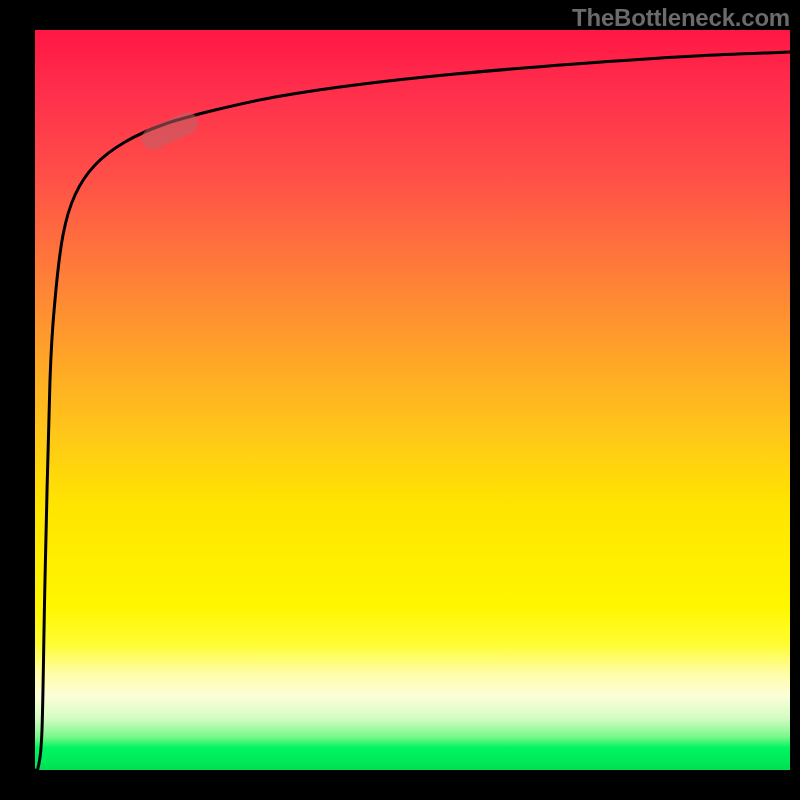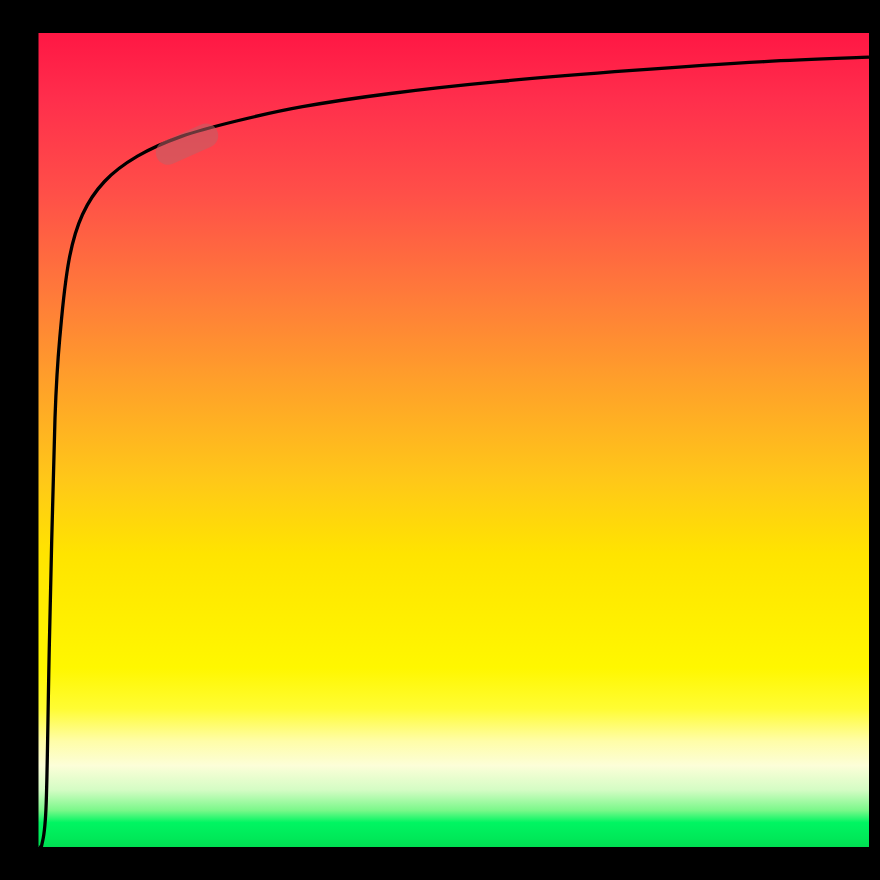--- a/index.html
+++ b/index.html
@@ -63,13 +63,14 @@
 </head>
 <body>
 
 <div class="chart-container">
   <div class="plot-area">
     <svg class="curve-layer" viewBox="0 0 755 740" preserveAspectRatio="none">
       <path id="curvePath" class="curve-path" d="M 0 740 C 0.5 739.6666666666666, 1.8333333333333333 744.6666666666666, 3 738 C 4.166666666666667 731.3333333333334, 5.833333333333333 731.3333333333334, 7 700 C 8.166666666666666 668.6666666666666, 8.666666666666666 608.3333333333334, 10 550 C 11.333333333333334 491.6666666666667, 13.333333333333334 396.6666666666667, 15 350 C 16.666666666666668 303.3333333333333, 17.833333333333332 294.1666666666667, 20 270 C 22.166666666666668 245.83333333333334, 24.666666666666668 222.5, 28 205 C 31.333333333333332 187.5, 34.666666666666664 176.66666666666666, 40 165 C 45.333333333333336 153.33333333333334, 51.666666666666664 143.83333333333334, 60 135 C 68.33333333333333 126.16666666666667, 78.33333333333333 118.83333333333333, 90 112 C 101.66666666666667 105.16666666666667, 115 99.33333333333333, 130 94 C 145 88.66666666666667, 161.66666666666666 84.5, 180 80 C 198.33333333333334 75.5, 216.66666666666666 71.16666666666667, 240 67 C 263.3333333333333 62.833333333333336, 290 58.833333333333336, 320 55 C 350 51.166666666666664, 383.3333333333333 47.5, 420 44 C 456.6666666666667 40.5, 500 37, 540 34 C 580 31, 624.1666666666666 28, 660 26 C 695.8333333333334 24, 739.1666666666666 22.666666666666668, 755 22"></path>
       <rect id="hlRect" class="highlight-marker" x="-30" y="-11" width="60" height="22" rx="11" ry="11" transform="translate(135 101) rotate(-24)"></rect>
     </svg>
   </div>
+  <div class="attribution">TheBottleneck.com</div>
 </div>
 
 </body></html>

